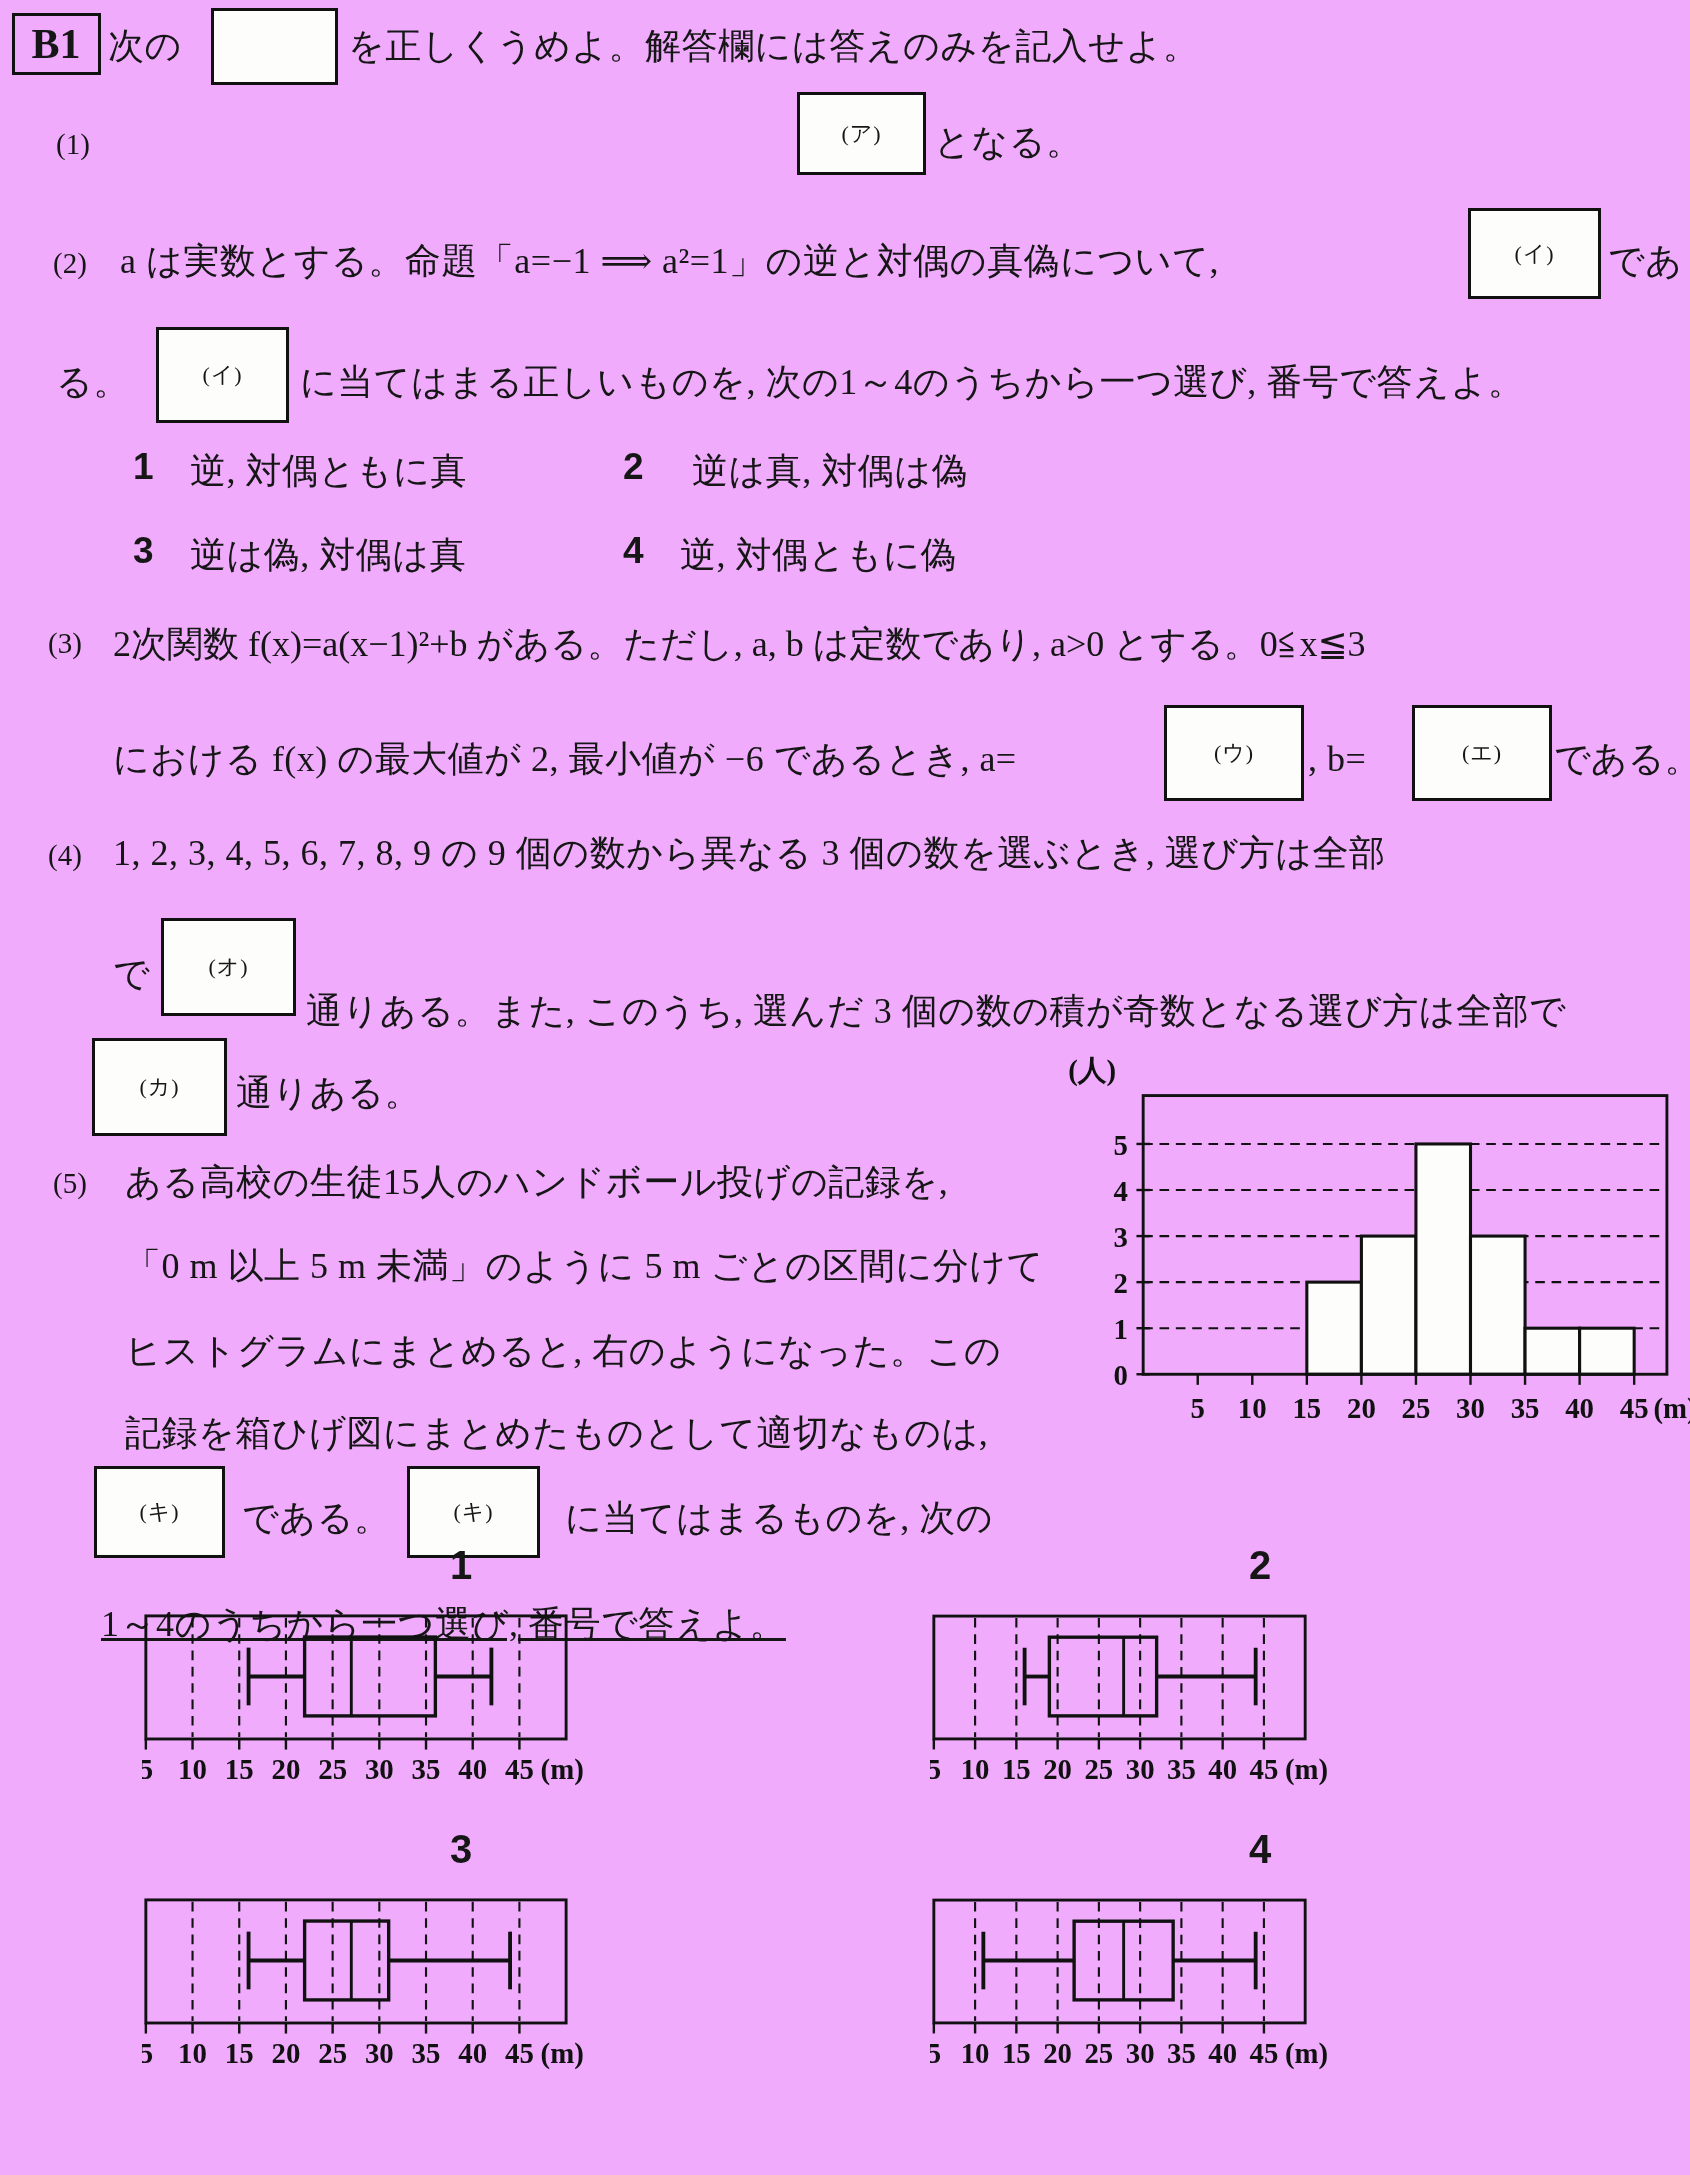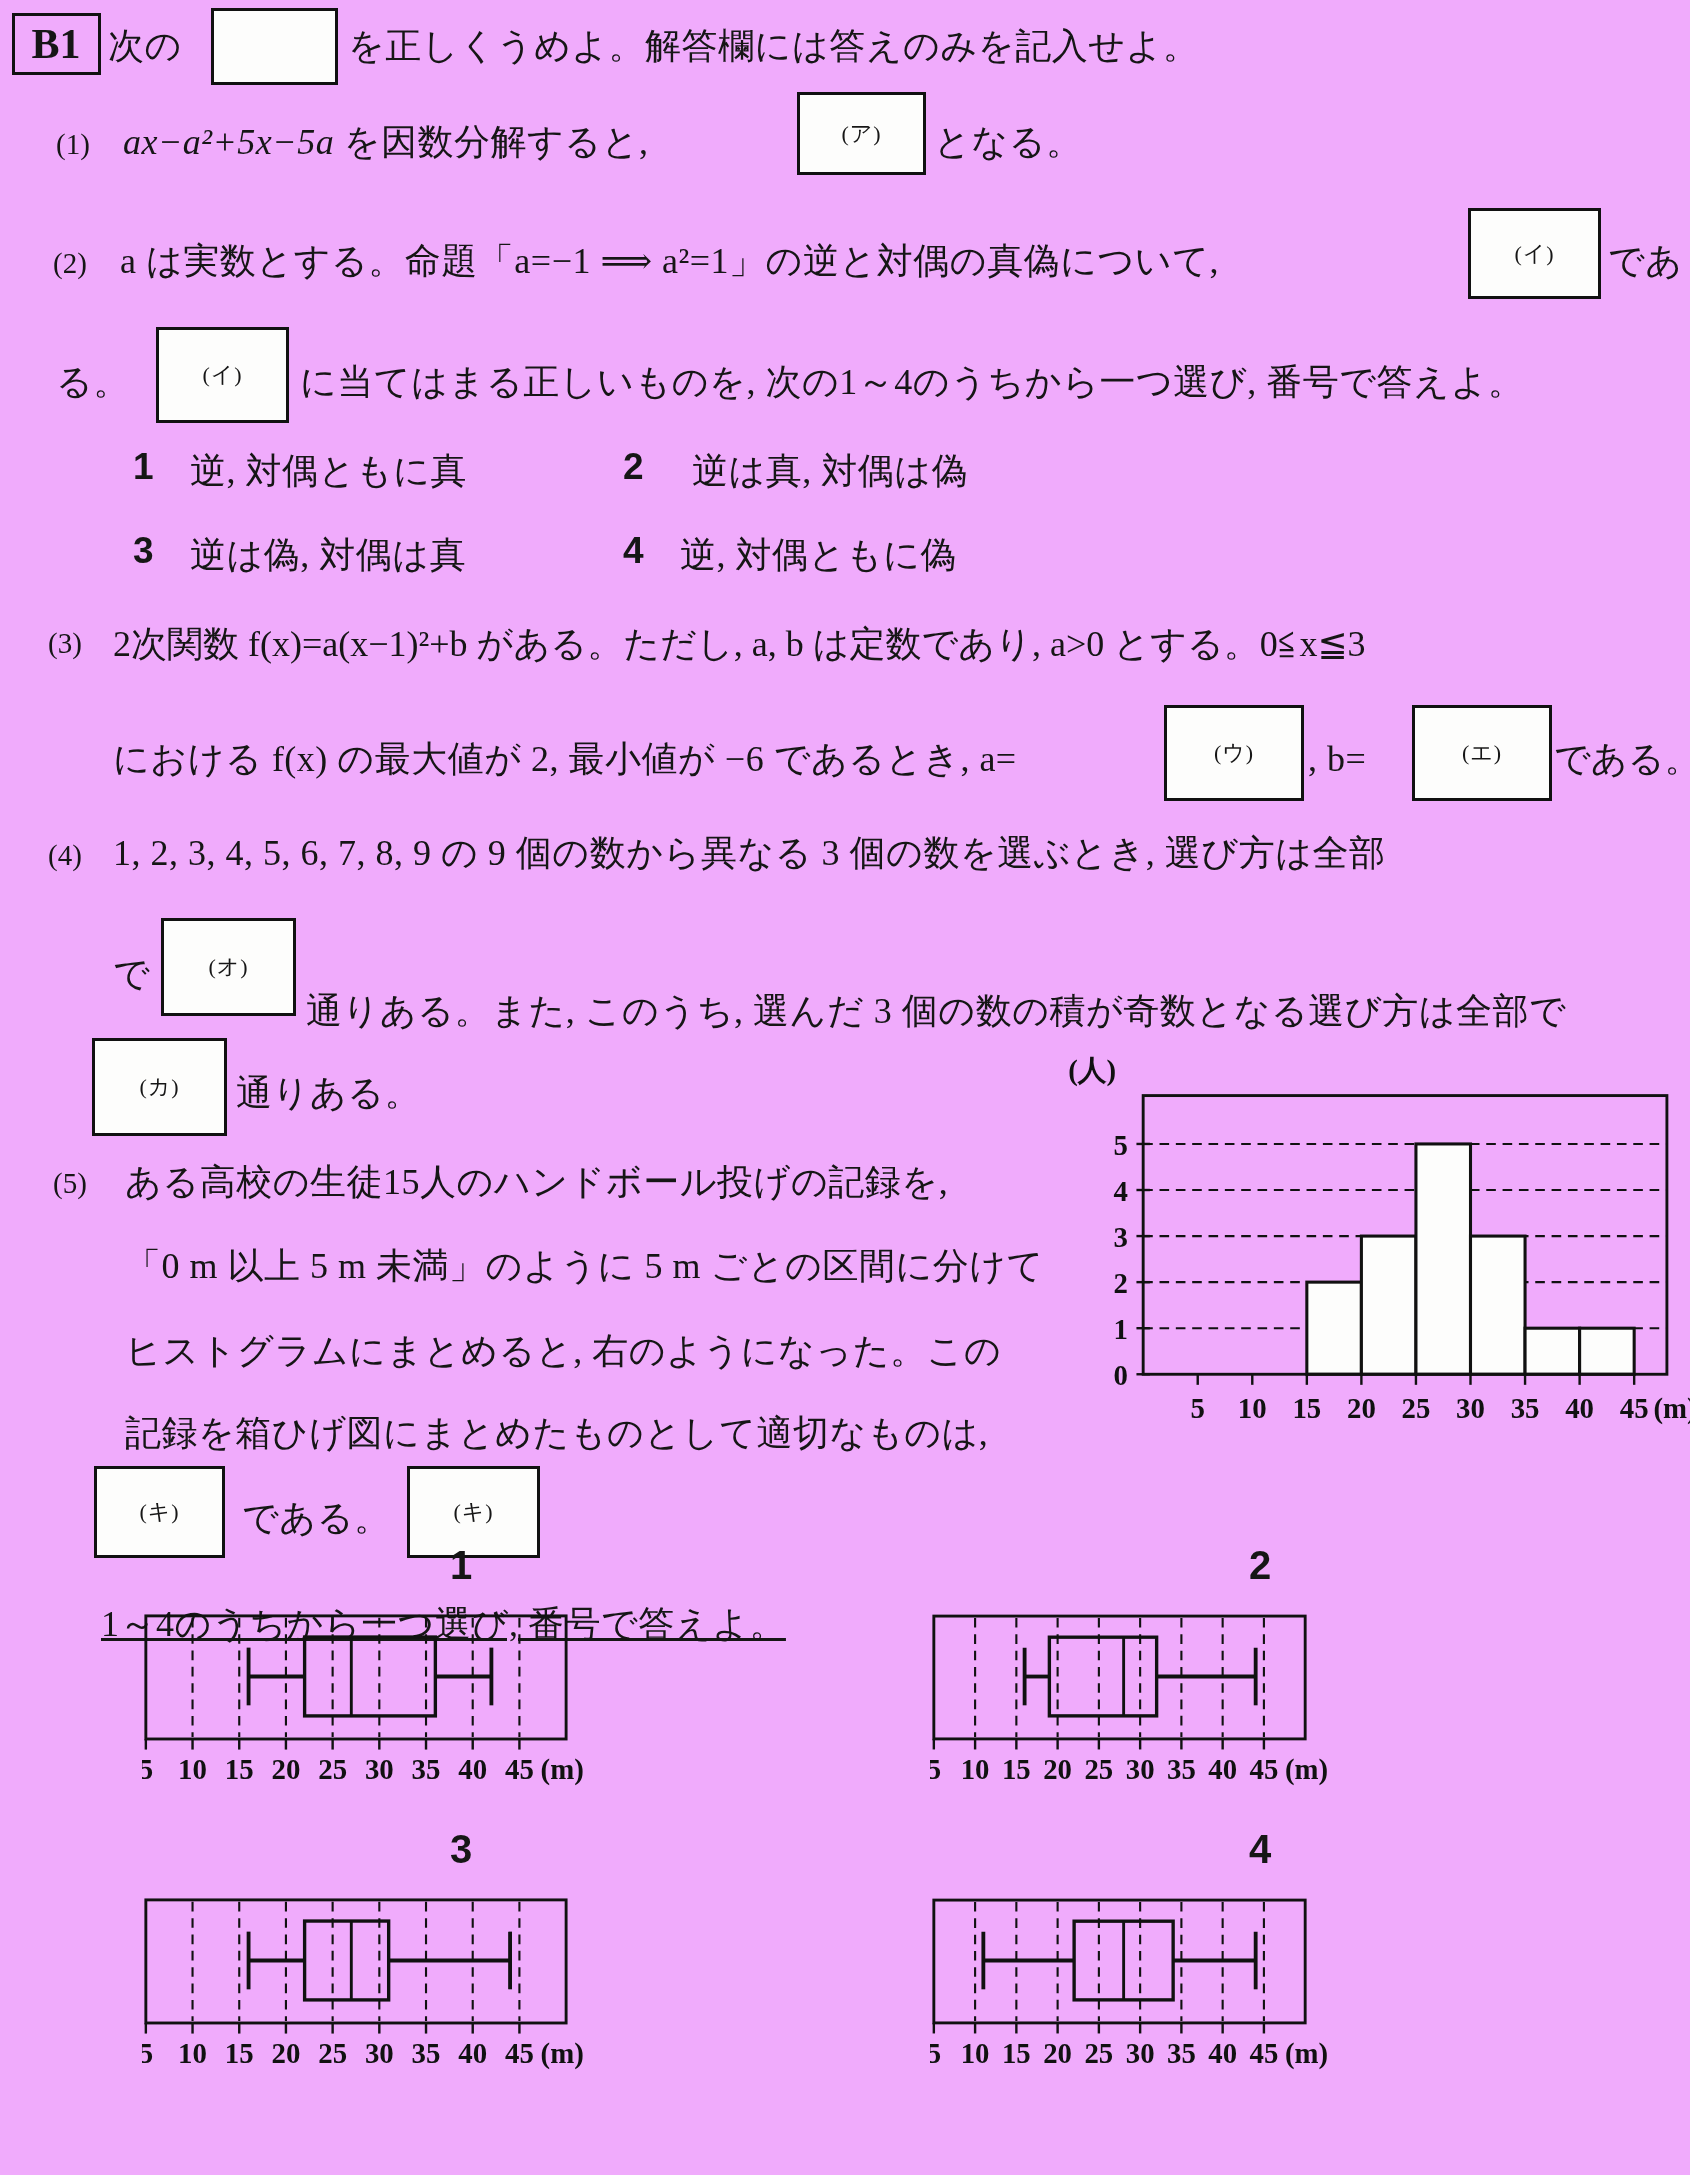--- a/index.html
+++ b/index.html
@@ -33,21 +33,20 @@
 <body>
 
 <div id="page">
 
   <div class="b1box">B1</div>
   <div class="t" style="left:108px;top:25px;">次の</div>
   <div class="abox" style="left:211px;top:7.7px;width:121px;height:71px;"></div>
   <div class="t" style="left:348px;top:25px;">を正しくうめよ。解答欄には答えのみを記入せよ。</div>
 
   <div class="t qnum" style="left:56px;top:127px;">(1)</div>
-  <div class="t" style="left:123px;top:121px;"><span class="m">ax−a²+5x−5a</span><span> を因数分解すると,</span></div>
   <div class="abox" style="left:797px;top:92px;width:123px;height:77px;">
       <span>(ア)</span>
     </div>
   <div class="t" style="left:934px;top:121px;">となる。</div>
 
   <div class="t qnum" style="left:53px;top:246px;">(2)</div>
   <div class="t" style="left:120px;top:240px;">a は実数とする。命題「a=−1 ⟹ a²=1」の逆と対偶の真偽について,</div>
   <div class="abox" style="left:1468px;top:208px;width:127px;height:85px;">
       <span>(イ)</span>
     </div>
@@ -96,20 +95,21 @@
   <div class="t" style="left:125px;top:1245px;">「0 m 以上 5 m 未満」のように 5 m ごとの区間に分けて</div>
   <div class="t" style="left:125px;top:1330px;">ヒストグラムにまとめると, 右のようになった。この</div>
   <div class="t" style="left:125px;top:1412px;">記録を箱ひげ図にまとめたものとして適切なものは,</div>
   <div class="abox" style="left:94px;top:1466px;width:125px;height:86px;">
       <span>(キ)</span>
     </div>
   <div class="t" style="left:242px;top:1497px;">である。</div>
   <div class="abox" style="left:407px;top:1466px;width:127px;height:86px;">
       <span>(キ)</span>
     </div>
+  <div class="t" style="left:565px;top:1497px;">に当てはまるものを, 次の</div>
   <div class="t" style="left:101px;top:1603px;text-decoration:underline;">1～4のうちから一つ選び, 番号で答えよ。</div>
 
   <div class="chart" style="left:1047px;top:1036px;"><svg width="644" height="394" viewBox="0 0 670 410">
         <text x="22" y="46" class="ax-num">(人)</text>
         <line x1="93" y1="352" x2="107" y2="352" class="tick"></line>
         <text x="84" y="363" class="ax-num" text-anchor="end">0</text>
         <line x1="100" y1="304.06611570247935" x2="645" y2="304.06611570247935" class="dash"></line>
         <line x1="93" y1="304.06611570247935" x2="107" y2="304.06611570247935" class="tick"></line>
         <text x="84" y="315.06611570247935" class="ax-num" text-anchor="end">1</text>
         <line x1="100" y1="256.1322314049587" x2="645" y2="256.1322314049587" class="dash"></line>

